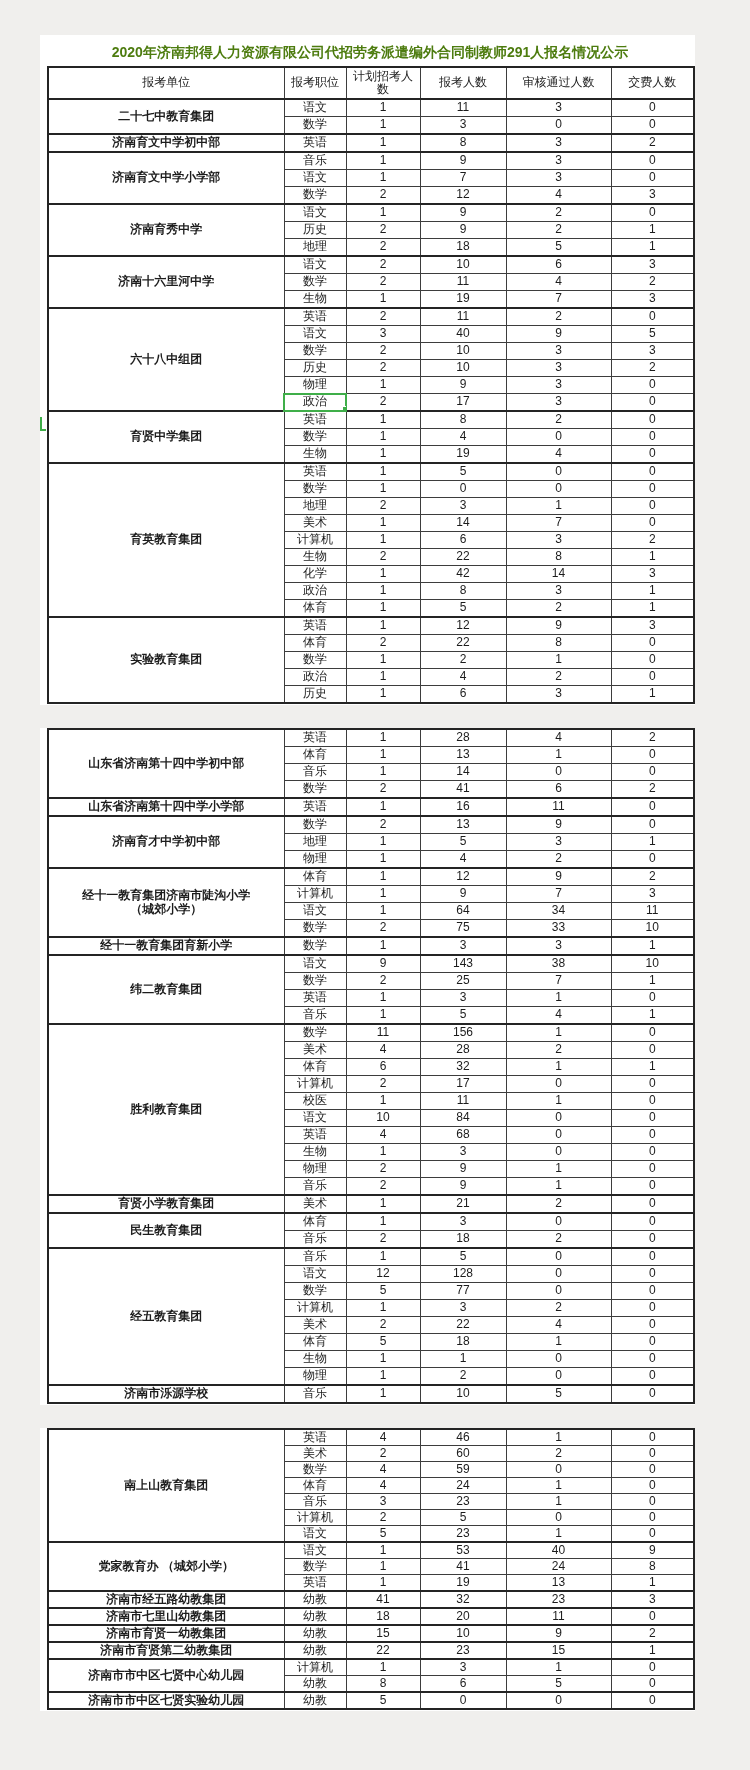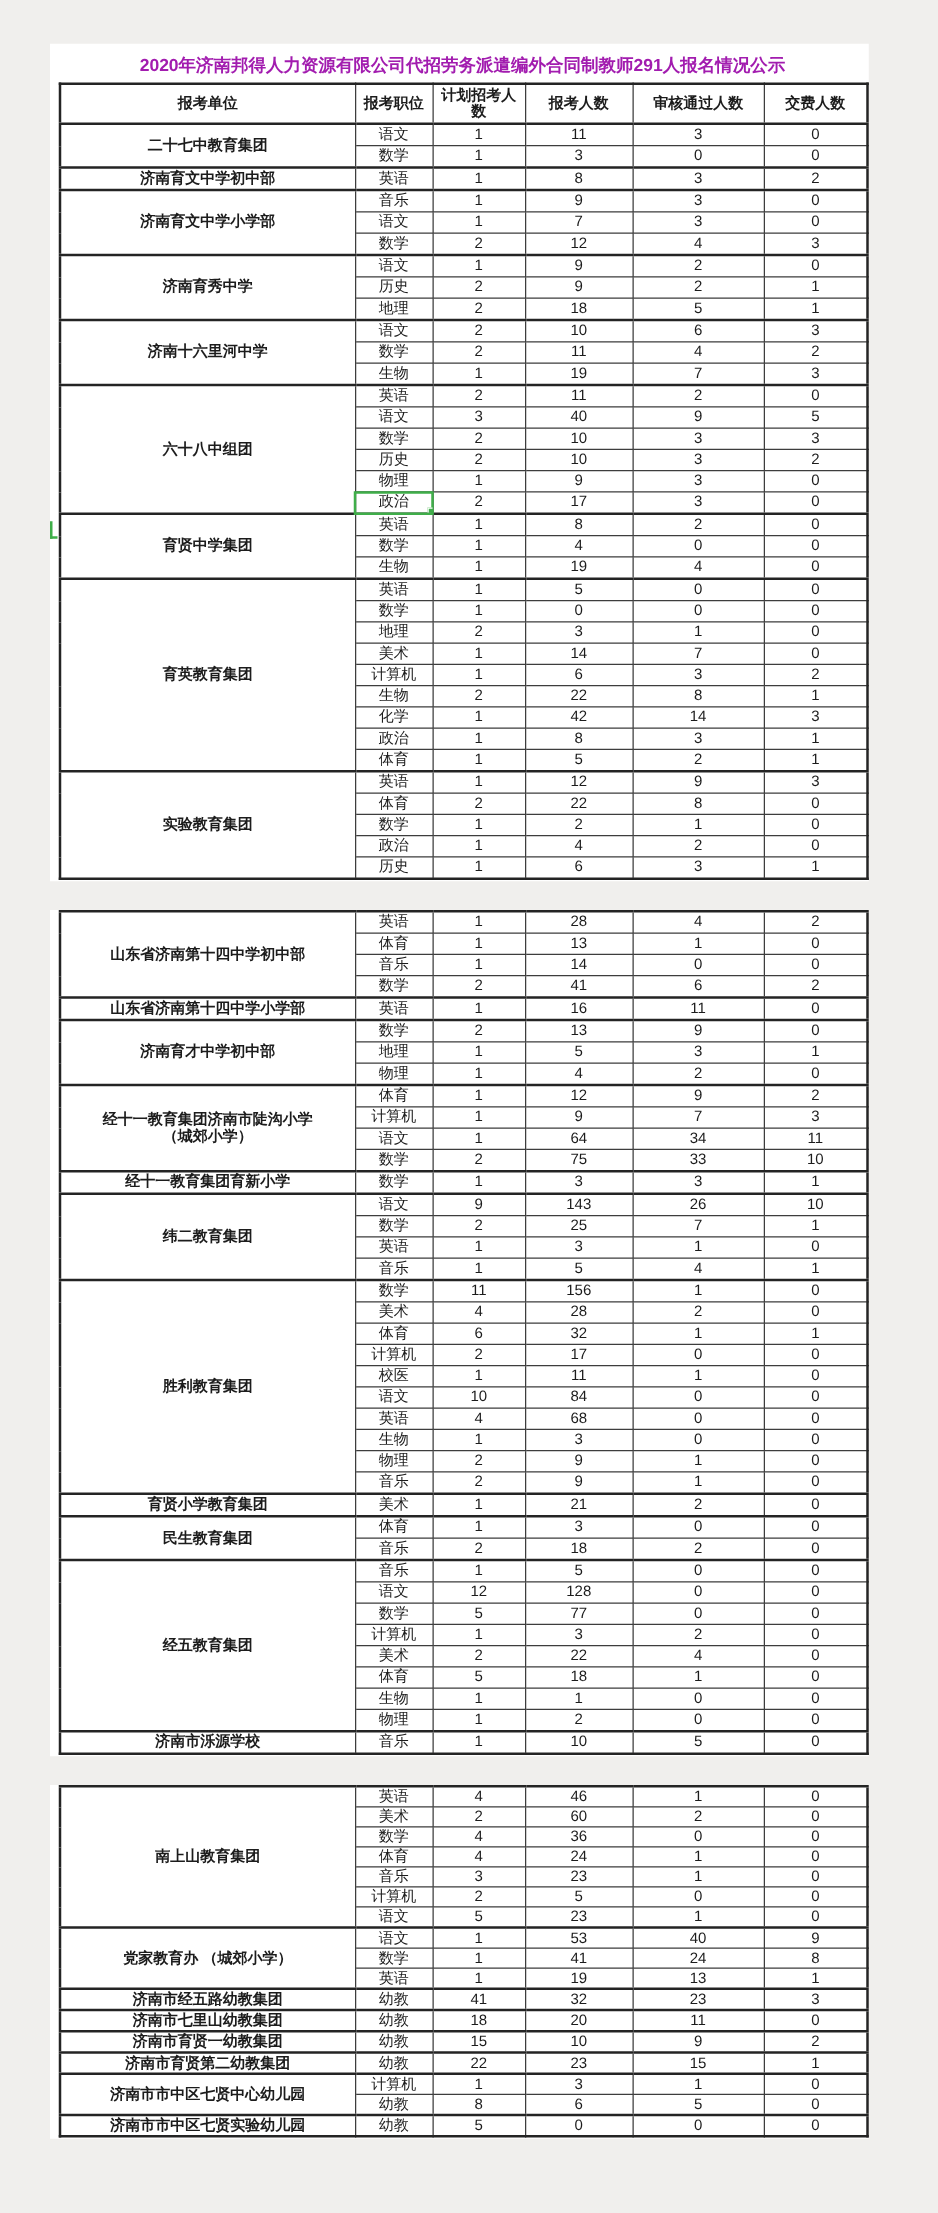--- a/index.html
+++ b/index.html
@@ -14,29 +14,29 @@
   .sheet {
     background:#ffffff;
     margin-left:40px;
     width:655px;
     box-sizing:border-box;
     padding:0 2px 1px 7px;
     position:relative;
   }
   .sheet + .sheet { margin-top:23px; }
   .title-block { padding:8px 0 4px 0; }
-  .title-line { text-align:center; font-weight:bold; font-size:14px; line-height:19px; color:#a21caf; }
+  .title-line { text-align:center; font-weight:bold; font-size:14px; line-height:19px; color:#4d7c0f; }
   table { border-collapse:collapse; table-layout:fixed; width:646px; border:2px solid var(--bborder); }
   th, td {
     border:1px solid var(--border);
     text-align:center; vertical-align:middle;
     font-size:12px; padding:0 1px; height:16px; line-height:1.12;
     overflow:hidden;
   }
-  thead th { font-weight:bold; height:30px; border-bottom:2px solid var(--bborder); }
+  thead th { font-weight:normal; height:30px; border-bottom:2px solid var(--bborder); }
   tr.group-start td { border-top:2px solid var(--bborder); }
   td.unit { white-space:pre-line;font-weight:bold; }
   .sheet-3 td { height:15px; }
   td.selected {
     position:relative;
     outline:2px solid var(--sel);
     outline-offset:-1px;
   }
   .fill-handle {
     position:absolute; right:-2px; bottom:-2px; width:4px; height:4px;
@@ -442,21 +442,21 @@
             <td>1</td>
             <td>3</td>
             <td>3</td>
             <td>1</td>
           </tr>
           <tr class="group-start">
             <td class="unit" rowspan="4">纬二教育集团</td>
             <td>语文</td>
             <td>9</td>
             <td>143</td>
-            <td>26</td>
+            <td>38</td>
             <td>10</td>
           </tr>
           <tr>
             <td>数学</td>
             <td>2</td>
             <td>25</td>
             <td>7</td>
             <td>1</td>
           </tr>
           <tr>
@@ -658,21 +658,21 @@
           <tr>
             <td>美术</td>
             <td>2</td>
             <td>60</td>
             <td>2</td>
             <td>0</td>
           </tr>
           <tr>
             <td>数学</td>
             <td>4</td>
-            <td>36</td>
+            <td>59</td>
             <td>0</td>
             <td>0</td>
           </tr>
           <tr>
             <td>体育</td>
             <td>4</td>
             <td>24</td>
             <td>1</td>
             <td>0</td>
           </tr>

